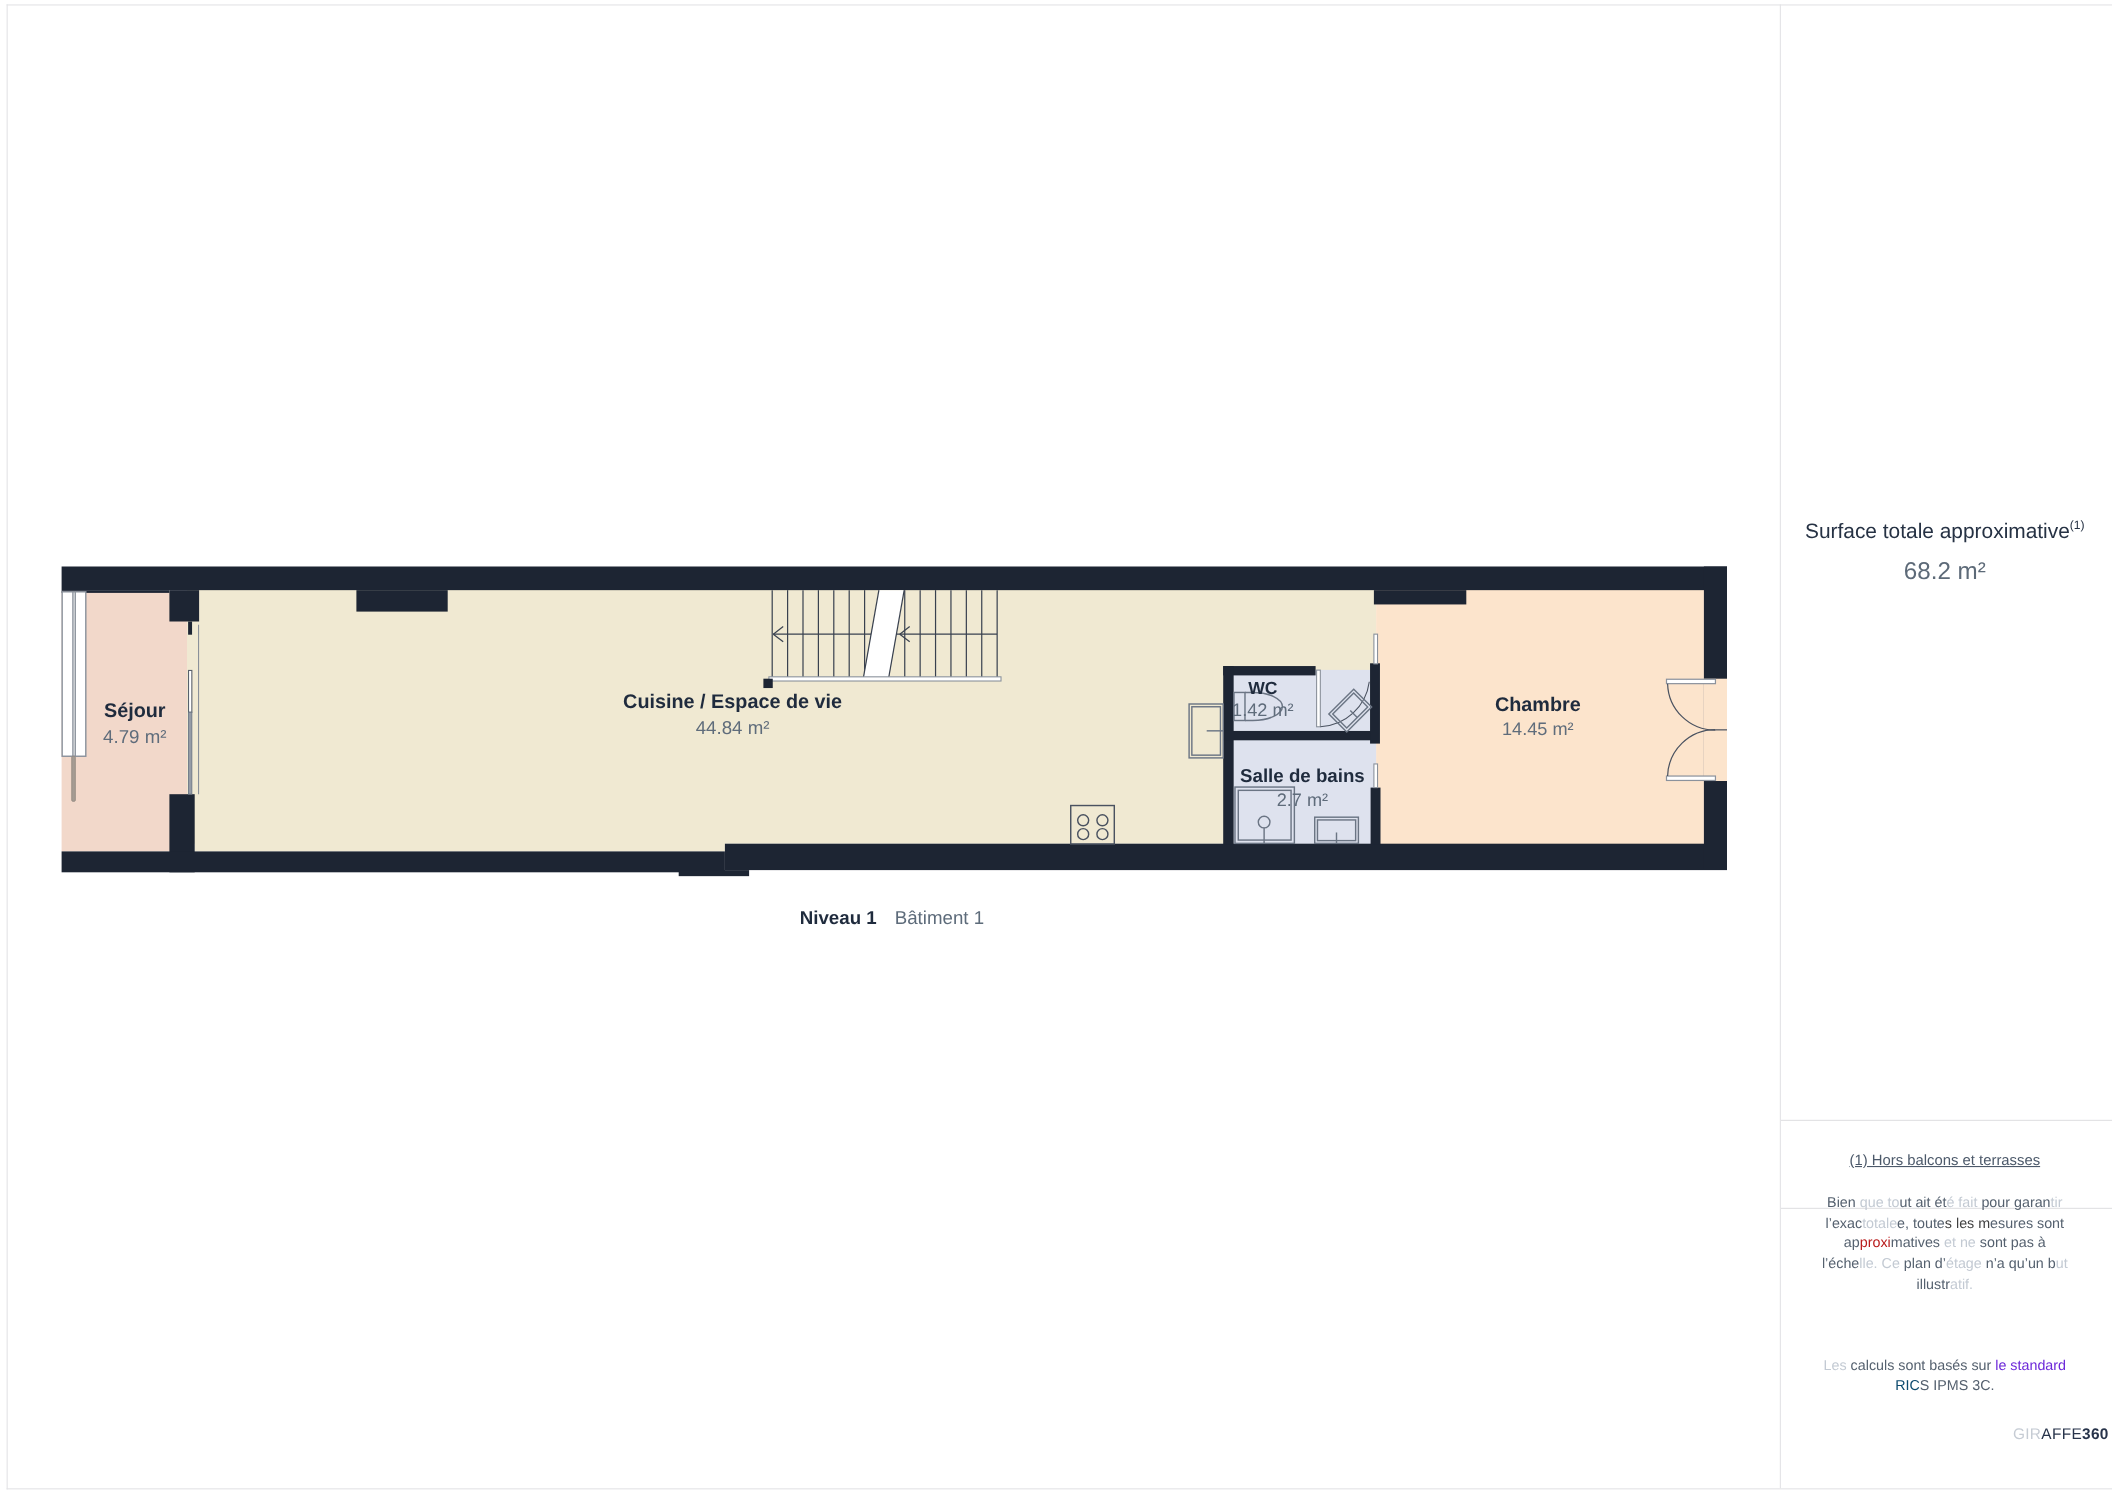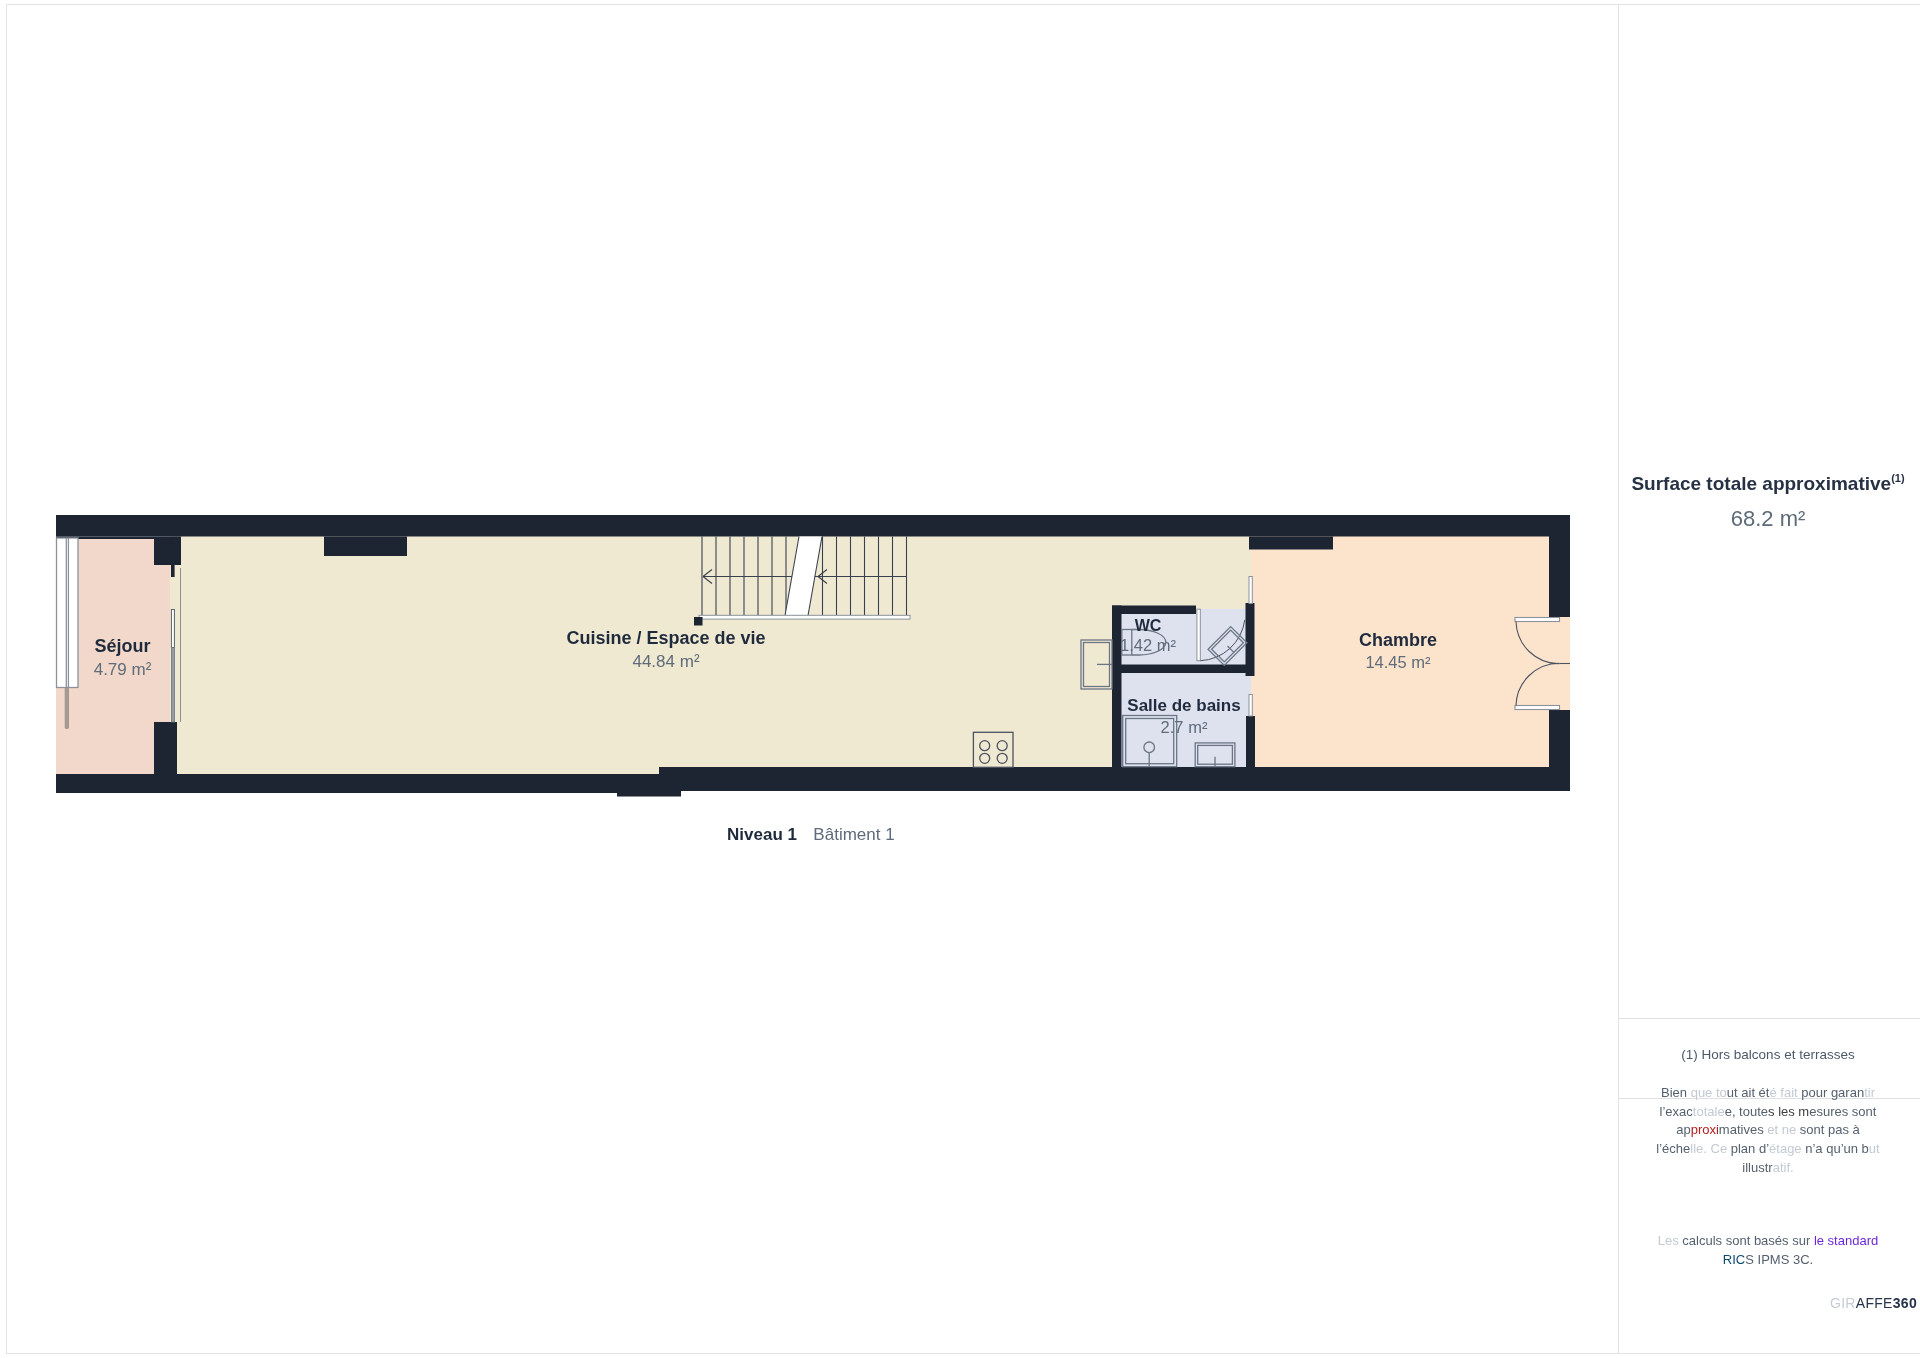--- a/index.html
+++ b/index.html
@@ -182,27 +182,27 @@
 
   <text x="1398" y="646" text-anchor="middle" font-size="18" font-weight="bold" fill="#1f2b3d">Chambre</text>
 
   <text x="1398" y="668" text-anchor="middle" font-size="16.5" fill="#5f6c7b">14.45 m²</text>
 
   <text x="762" y="840" text-anchor="middle" font-size="17" font-weight="bold" fill="#1f2b3d">Niveau 1</text>
 
   <text x="854" y="840" text-anchor="middle" font-size="17" fill="#5d6b7a">Bâtiment 1</text>
 </svg>
 
-<div class="abs" style="left:1619px;top:472px;width:298px;text-align:center;font-size:19px;font-weight:bold;color:#263244;white-space:nowrap;">Surface totale approximative<span style="font-size:11px;vertical-align:8px;">(1)</span></div>
+<div class="abs" style="left:1619px;top:472px;width:298px;text-align:center;font-size:19px;font-weight:normal;color:#263244;white-space:nowrap;">Surface totale approximative<span style="font-size:11px;vertical-align:8px;">(1)</span></div>
 
 <div class="abs" style="left:1619px;top:506px;width:298px;text-align:center;font-size:22px;color:#5d6a78;">68.2 m²</div>
 
 <div class="abs" style="left:1619px;top:1018px;width:301px;height:1px;background:#e0e0e3;"></div>
 
-<div class="abs" style="left:1619px;top:1047px;width:298px;text-align:center;font-size:13.5px;color:#4c596a;">(1) Hors balcons et terrasses</div>
+<div class="abs" style="left:1619px;top:1047px;width:298px;text-align:center;font-size:13.5px;color:#4c596a;text-decoration:underline;">(1) Hors balcons et terrasses</div>
 
 <div class="abs" style="left:1619px;top:1098px;width:301px;height:1px;background:#e0e0e3;"></div>
 
 <div class="abs" style="left:1629px;top:1084px;width:278px;text-align:center;font-size:13px;line-height:18.7px;color:#55616f;white-space:nowrap;">
 Bien <span style="color:#c3cad3">que to</span>ut ait ét<span style="color:#c3cad3">é fait</span> pour garan<span style="color:#c3cad3">tir</span><br>
 l’exac<span style="color:#c3cad3">totale</span>e, toute<span style="color:#404040">s les m</span>esures sont<br>
 ap<span style="color:#b91c1c">proxi</span>matives <span style="color:#c3cad3">et ne</span> sont pas à<br>
 l’éche<span style="color:#c3cad3">lle. Ce</span> plan d’<span style="color:#c3cad3">étage</span> n’a qu’un b<span style="color:#c3cad3">ut</span><br>
 illustr<span style="color:#c3cad3">atif.</span>
 </div>

